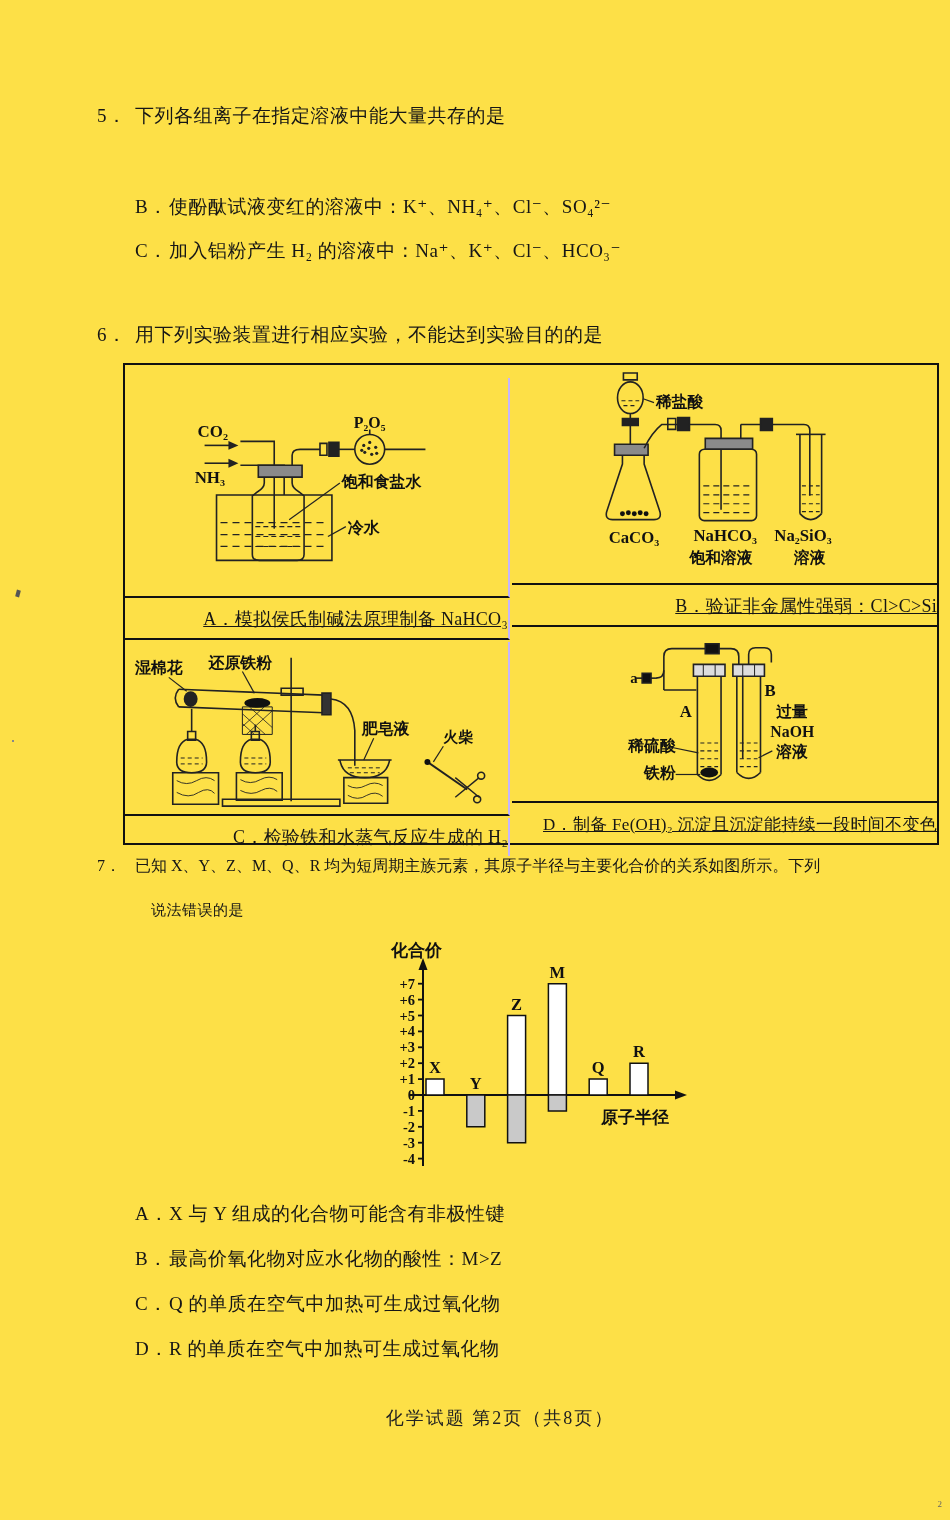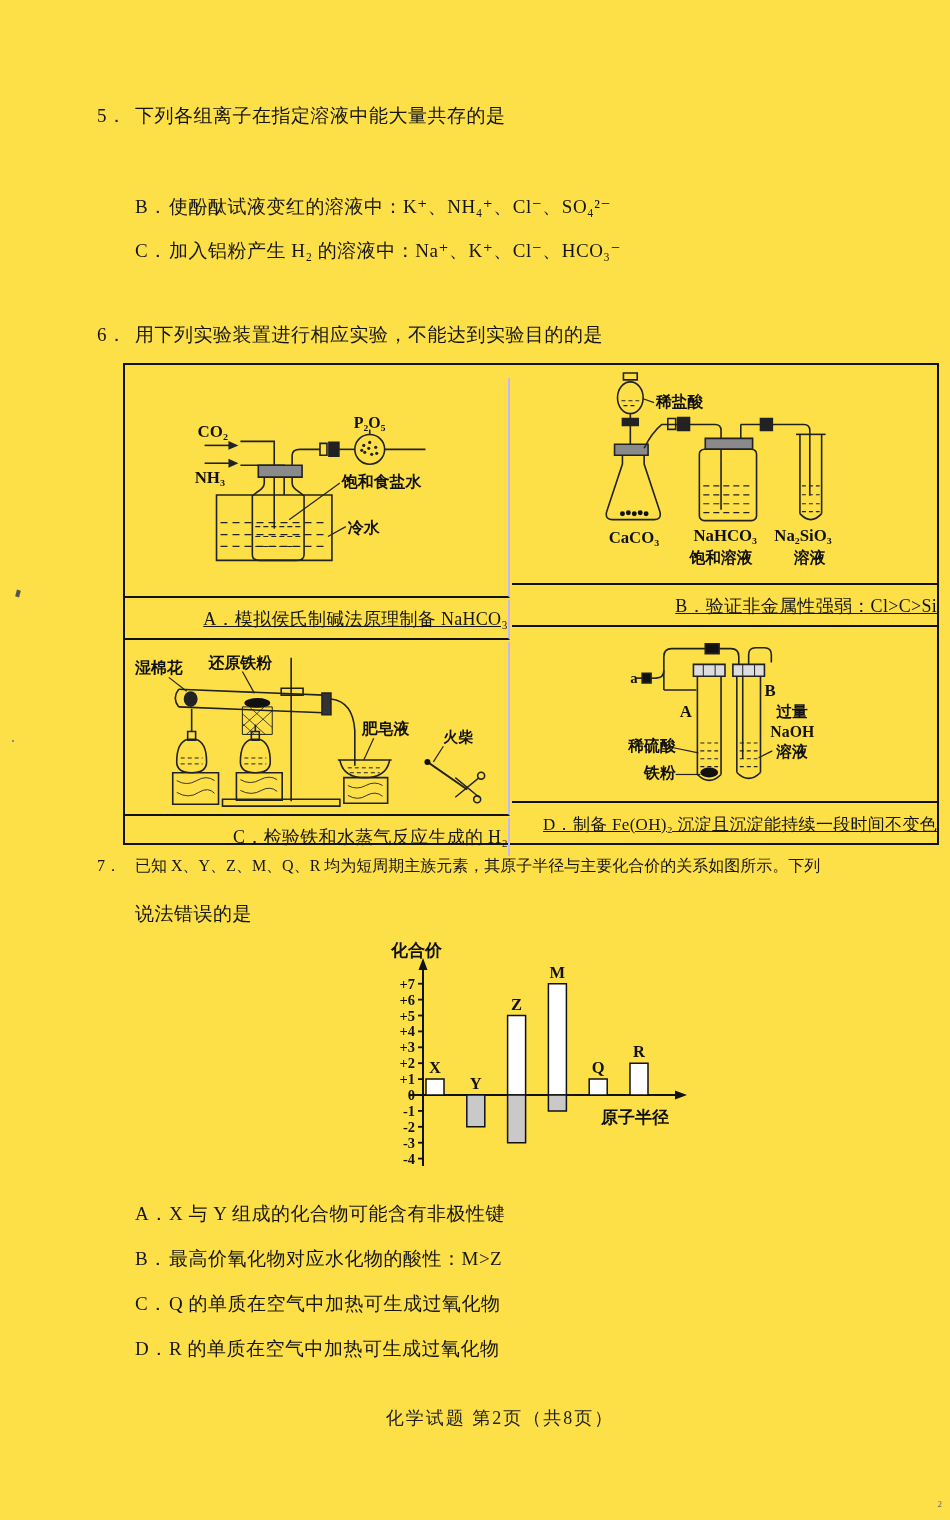--- a/index.html
+++ b/index.html
@@ -2,21 +2,21 @@
 <html><head>
 <meta charset="utf-8">
 <style>
   html,body{margin:0;padding:0;background:#ffffff;}
   .page{position:relative;width:950px;height:1520px;background:#fde047;overflow:hidden;
         font-family:"Liberation Serif","DejaVu Serif",serif;color:#161616;}
   .stem-row{position:absolute;left:97px;white-space:nowrap;font-size:19px;letter-spacing:0.5px;}
   .qnum{display:inline-block;width:38px;}
   .opt{position:absolute;left:135px;white-space:nowrap;font-size:19px;letter-spacing:0.5px;}
   .opt-label{display:inline-block;width:34px;}
-  .cont{position:absolute;left:135px;white-space:nowrap;font-size:19px;letter-spacing:0.5px;}
+  .cont{position:absolute;left:151px;white-space:nowrap;font-size:15px;letter-spacing:0.5px;}
   #q6-table{position:absolute;left:123px;top:363px;width:812px;height:478px;border:2px solid #111;}
   .tcell{position:absolute;box-sizing:border-box;overflow:hidden;}
   .br{border-right:2px solid #c4b5fd;margin-top:13px;}
   .bb{border-bottom:2px solid #111;}
   .cap{display:flex;align-items:center;justify-content:flex-end;font-size:18px;letter-spacing:0.3px;white-space:nowrap;text-decoration:underline;}
   .cap-d{font-size:17px;}
   svg text{font-family:"Liberation Serif","DejaVu Serif",serif;fill:#111;font-weight:600;}
   svg .formula{font-weight:600;}
   svg line,svg path,svg rect,svg circle,svg ellipse{vector-effect:non-scaling-stroke;}
   #chart{position:absolute;left:353px;top:938px;width:345px;height:275px;}

